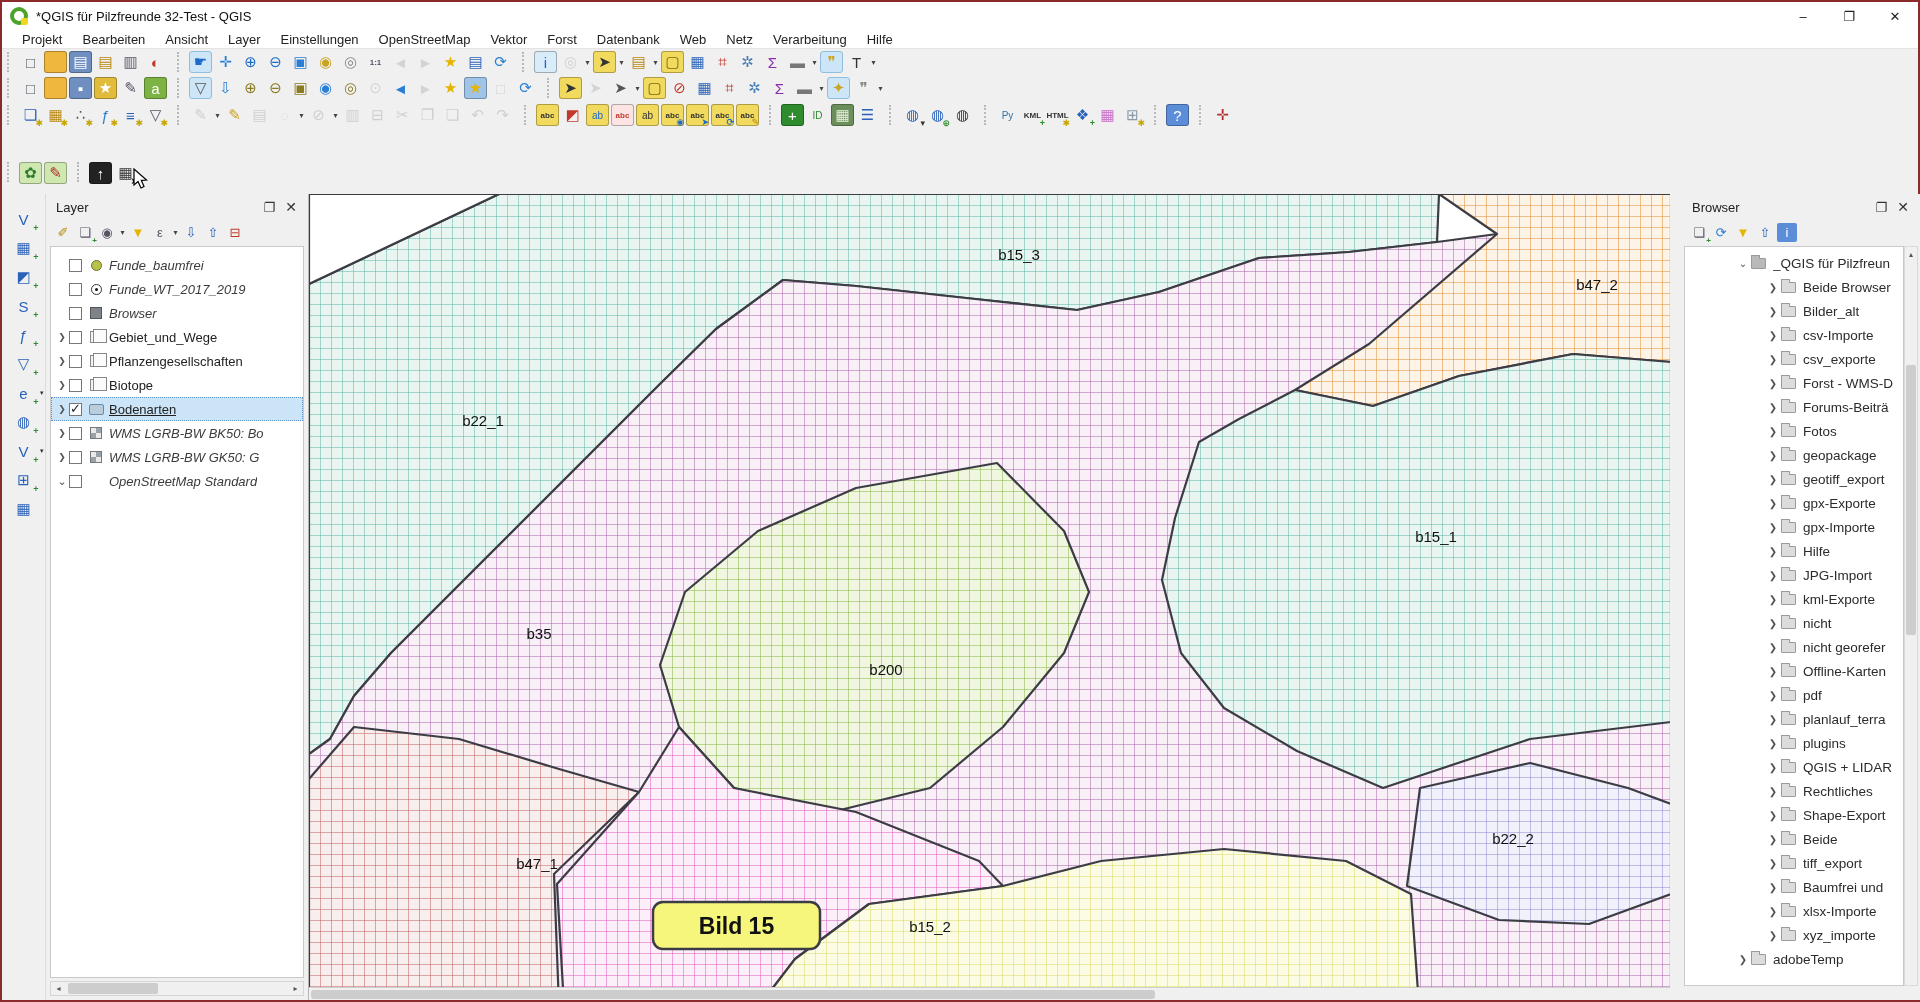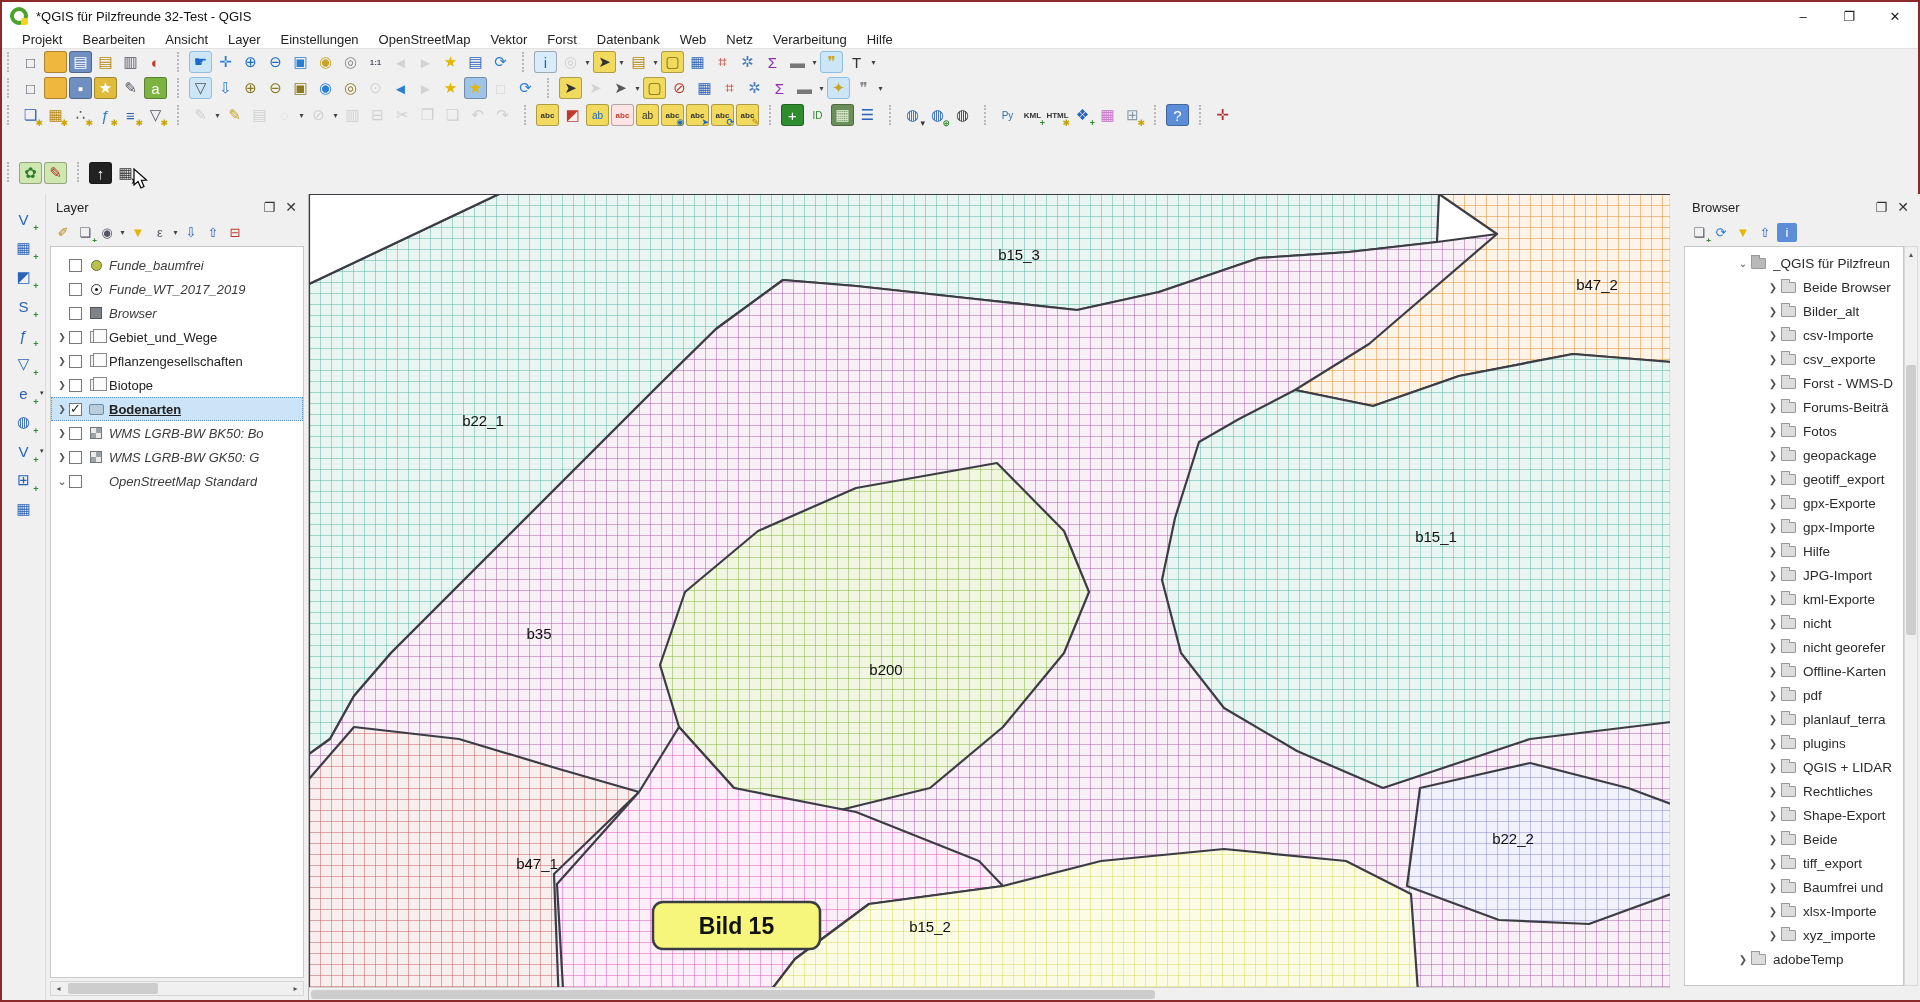--- a/index.html
+++ b/index.html
@@ -57,21 +57,21 @@
   #layers-panel { left:44px; width:262px; }
   .layer-list { position:absolute; left:4px; right:4px; top:52px; bottom:22px; background:#fff; border:1px solid #c9c9c9; overflow:hidden; padding-top:6px; }
   .layer-row { display:flex; align-items:center; height:24px; padding-left:4px; white-space:nowrap; }
   .layer-row .exp { width:14px; font-size:9px; color:#555; text-align:center; flex:0 0 14px; }
   .layer-row .cb { width:13px; height:13px; border:1px solid #777; background:#fff; margin-right:5px; flex:0 0 13px; position:relative; }
   .layer-row .cb.checked::after { content:"✓"; position:absolute; left:0px; top:-3px; font-size:13px; color:#222; }
   .layer-row .licon { width:18px; flex:0 0 18px; display:flex; align-items:center; justify-content:center; margin-right:4px; }
   .layer-row .lname { font-size:13px; color:#222; overflow:hidden; text-overflow:clip; }
   .layer-row.italic .lname { font-style:italic; color:#3b3b3b; }
   .layer-row.selected { background:#cbe4f7; outline:1px dotted #5a93c8; outline-offset:-1px; }
-  .layer-row.selected .lname { font-weight:bold; text-decoration:underline;text-align:center; }
+  .layer-row.selected .lname { font-weight:normal; text-decoration:underline;text-align:center; }
   .ic-circle-olive { width:11px; height:11px; border-radius:50%; background:#b8c24b; border:1px solid #6d7323; }
   .ic-point-ring { width:11px; height:11px; border-radius:50%; border:1px solid #333; background:#fff; position:relative; }
   .ic-point-ring::after{content:"";position:absolute;left:3px;top:3px;width:3px;height:3px;border-radius:50%;background:#111;}
   .ic-square-gray { width:12px; height:12px; background:#7d8388; border:1px solid #555; }
   .ic-group { width:13px; height:12px; border:1px solid #888; background:#f4f4f4; position:relative; }
   .ic-group::after{content:"";position:absolute;left:2px;top:-3px;width:12px;height:12px;border:1px solid #888;background:#fbfbfb;}
   .ic-layer-blue { width:15px; height:11px; border:1px solid #6b8aa6; background:#b9cddd; border-radius:2px; }
   .ic-raster { width:12px; height:12px; border:1px solid #777; background:conic-gradient(#9aa2a8 0 25%, #e8eaec 0 50%, #9aa2a8 0 75%, #e8eaec 0); }
   .hscroll { position:absolute; left:4px; right:4px; bottom:4px; height:15px; background:#f0f0f0; border:1px solid #d5d5d5; display:flex; align-items:center; }
   .hscroll .arr { width:15px; text-align:center; font-size:8px; color:#555; }

